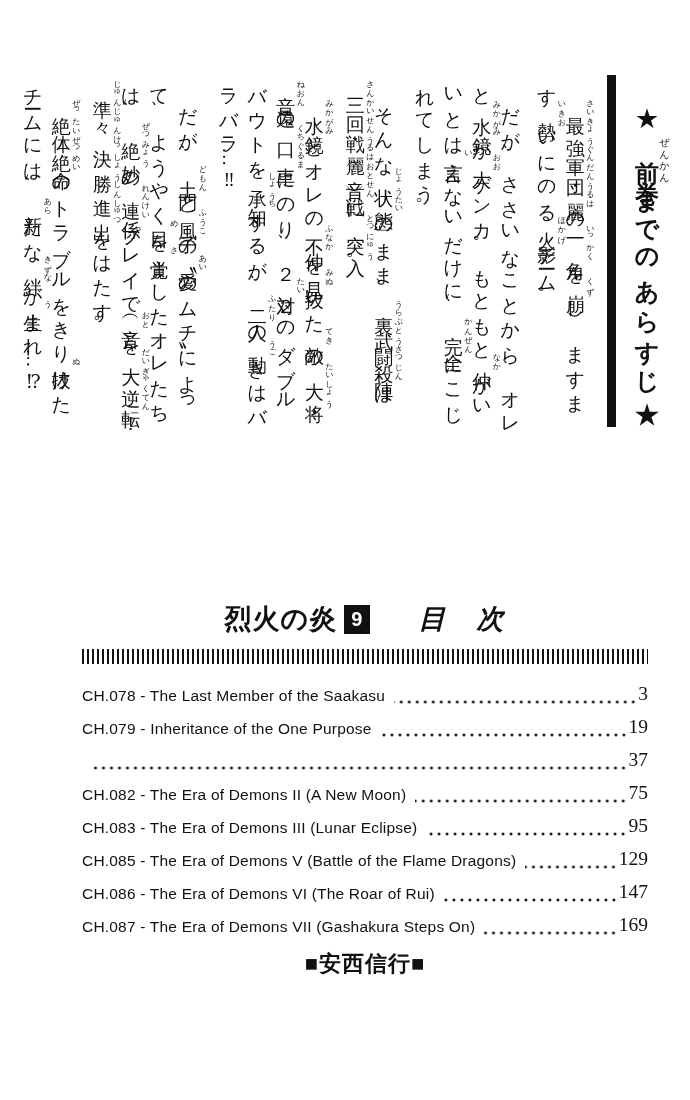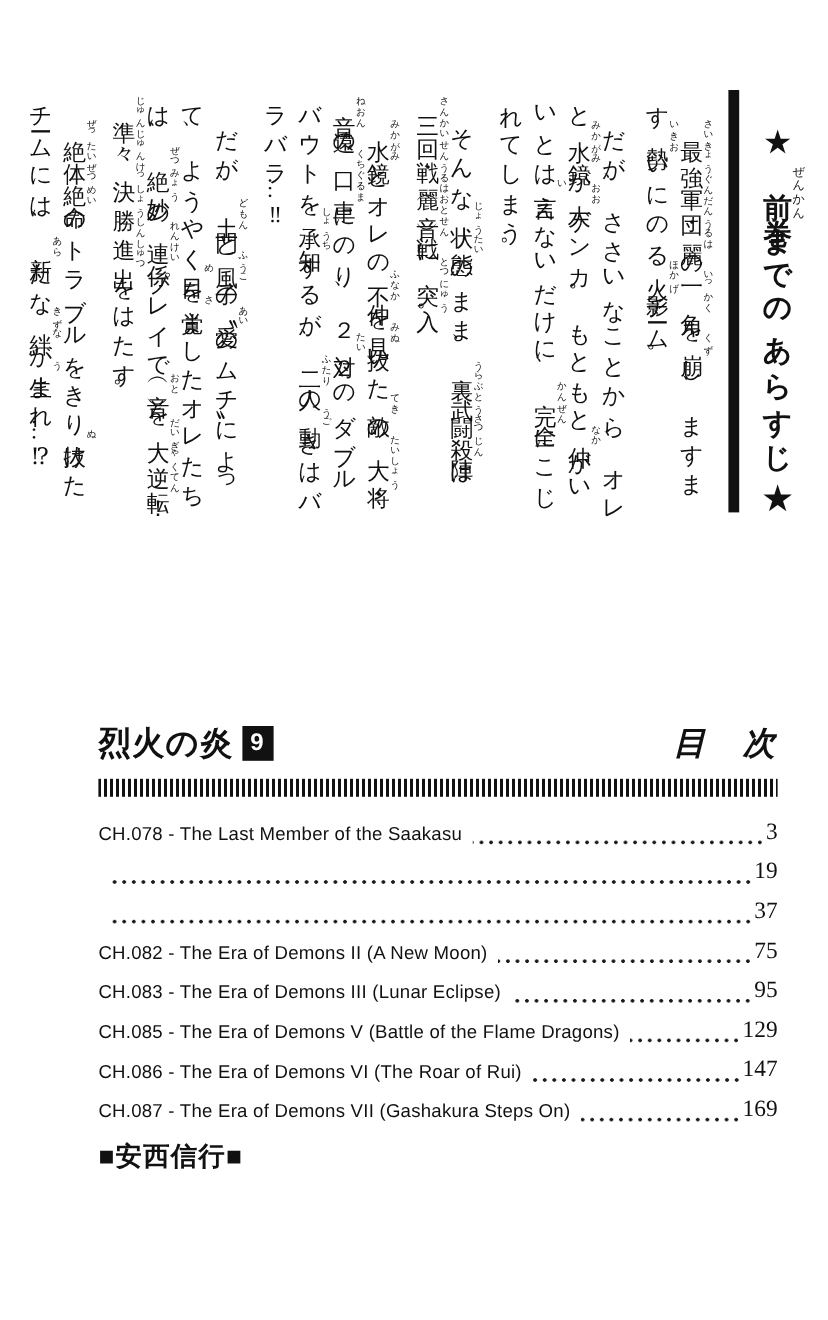--- a/index.html
+++ b/index.html
@@ -30,21 +30,21 @@
   }
   ruby rt{
     font-size:0.42em;letter-spacing:0;font-weight:normal;
   }
 
   
   .toc{
     position:absolute;left:82px;top:600px;width:566px;
     font-family:"Liberation Sans","DejaVu Sans",sans-serif;color:#111;
   }
-  .toc-header{display:flex;justify-content:space-between;align-items:center;height:38px;gap:48px;}
+  .toc-header{display:flex;justify-content:center;align-items:center;height:38px;gap:48px;}
   .toc-title{display:flex;align-items:center;gap:7px;font-size:27px;font-weight:bold;letter-spacing:1px;}
   .volume-badge{
     display:inline-block;background:#111;color:#fff;
     font-size:20px;font-weight:bold;line-height:1;padding:4px 7px 5px 7px;
   }
   .index-label{font-size:27px;font-weight:bold;letter-spacing:2px;font-style:italic;}
   .toc-divider{
     margin-top:11px;height:15px;
     background:repeating-linear-gradient(90deg,#111 0 2px,transparent 2px 5px);
   }
@@ -54,21 +54,21 @@
   .toc-leader{
     flex:1;height:6px;margin:0 1px 0 9px;
     background-image:radial-gradient(circle,#1a1a1a 1.35px,transparent 1.7px);
     background-size:8px 6px;background-repeat:repeat-x;background-position:right center;
   }
   .toc-page{
     font-family:"Liberation Serif","DejaVu Serif",serif;
     font-size:19.5px;white-space:nowrap;
   }
   .author-credit{
-    margin-top:13px;text-align:left;
+    margin-top:13px;text-align:center;
     font-size:22px;font-weight:bold;letter-spacing:1px;
     font-family:Liberation Serif, serif;
   }
 </style>
 </head>
 <body>
 
 <div class="page">
 
   <section class="synopsis">
@@ -95,20 +95,21 @@
 
     <div class="toc-divider"></div>
 
     <div class="toc-rows">
         <div class="toc-row">
         <span class="toc-label">CH.078 - The Last Member of the Saakasu</span>
         <span class="toc-leader"></span>
         <span class="toc-page">3</span>
       </div>
         <div class="toc-row">
+        <span class="toc-label">CH.079 - Inheritance of the One Purpose</span>
         <span class="toc-leader"></span>
         <span class="toc-page">19</span>
       </div>
         <div class="toc-row">
         <span class="toc-leader"></span>
         <span class="toc-page">37</span>
       </div>
         <div class="toc-row">
         <span class="toc-label">CH.082 - The Era of Demons II (A New Moon)</span>
         <span class="toc-leader"></span>

